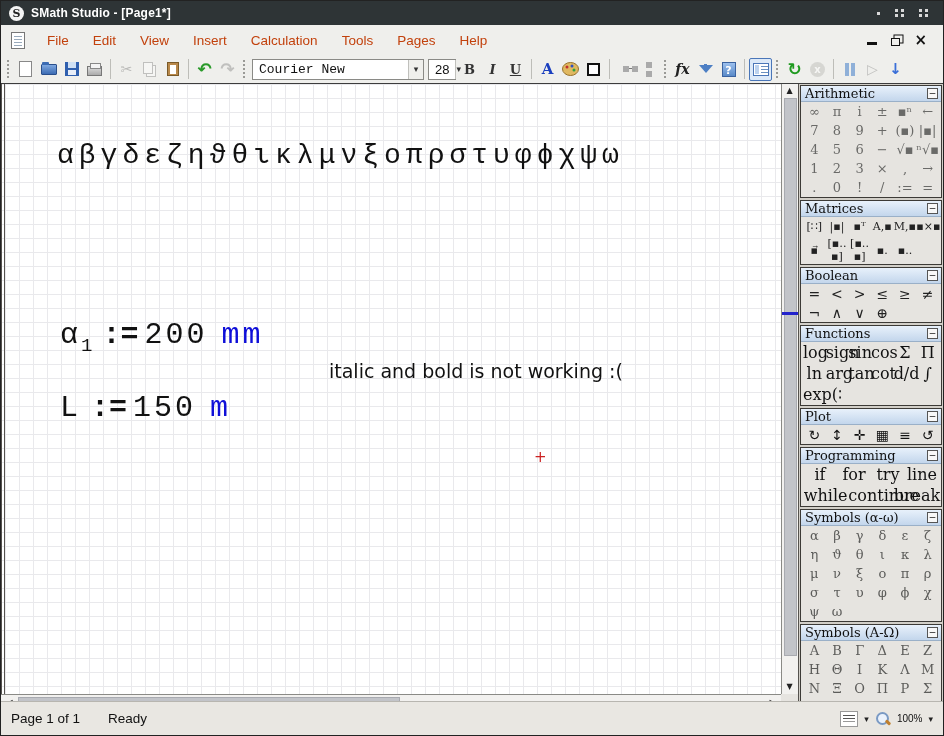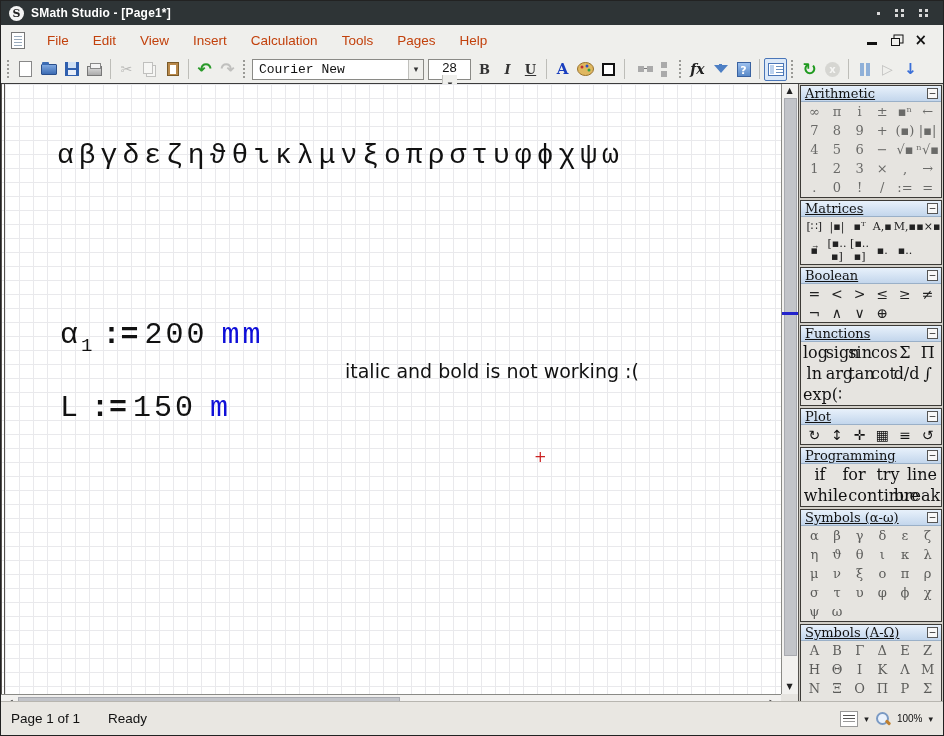--- a/index.html
+++ b/index.html
@@ -67,52 +67,52 @@
   .ic-panel:after { content:""; position:absolute; left:7px; top:2px; width:7px; height:1px; background:#6a90c0;
      box-shadow:0 3px 0 #6a90c0, 0 6px 0 #6a90c0; }
   .ic-stop { width:15px; height:15px; border-radius:50%; background:#b8b8b4; color:#fff;
      font:bold 10px/15px "DejaVu Sans",sans-serif; text-align:center; }
   .ic-pause { width:4px; height:13px; background:#8fb0d8; box-shadow:6px 0 0 #8fb0d8; margin-right:6px; }
   .combo { height:21px; background:#fff; border:1px solid #8a8a86; display:flex; align-items:center; margin:0 2px; }
   .combo .combo-text { font:13px "Liberation Mono","DejaVu Sans Mono",monospace; padding:0 6px; color:#111; }
   .combo .combo-arrow { width:15px; height:100%; border-left:1px solid #c0c0bc; background:#efefec;
      font:9px/19px "DejaVu Sans",sans-serif; text-align:center; color:#333; }
   .font-combo { width:172px; justify-content:space-between; }
-  .size-combo { width:43px; justify-content:space-between;flex-direction:column; }
+  .size-combo { width:28px; justify-content:space-between; }
   .size-combo .combo-text { font:13px "Liberation Sans",sans-serif; }
   
   .main { position:absolute; top:83px; left:0; right:0; bottom:25px; }
   .canvas { position:absolute; left:0; top:0; width:780px; bottom:16px; background-color:#fff;
      background-image:linear-gradient(to right,#e9e9ec 1px,transparent 1px),
                       linear-gradient(to bottom,#e9e9ec 1px,transparent 1px);
      background-size:14px 14px; border-left:4px double #55524e; overflow:hidden; }
   .greek-line { position:absolute; left:52px; top:56px; font:28px "Liberation Mono","DejaVu Sans Mono",monospace;
      letter-spacing:5px; color:#111; }
   .formula { position:absolute; font:30px "Liberation Mono","DejaVu Sans Mono",monospace; color:#111; letter-spacing:3px; white-space:nowrap; }
   .formula .msub { font-size:19px; vertical-align:-8px; letter-spacing:0; }
   .formula .mop { font-weight:bold; margin:0 6px 0 10px; letter-spacing:0; }
   .formula .munit { color:#0f0fd8; margin-left:14px; }
   .f1 { left:55px; top:234px;font-family:Liberation Mono, monospace; }
   .f2 { left:55px; top:307px; }
-  .note-text { position:absolute; left:340px; top:276px; font:19px "DejaVu Sans",sans-serif; color:#111; }
+  .note-text { position:absolute; left:324px; top:276px; font:19px "DejaVu Sans",sans-serif; color:#111; }
   .cursor-cross { position:absolute; left:529px; top:364px; color:#cc2222; font:15px "DejaVu Sans",sans-serif; }
   
   .vscroll { position:absolute; left:780px; width:17px; top:0; bottom:16px; background:#f2f1ef; border-left:1px solid #8a8a86; }
   .vscroll .arrow, .hscroll .arrow { position:absolute; font:8px/12px "DejaVu Sans",sans-serif; color:#222; text-align:center; width:15px; height:12px; }
   .vthumb { position:absolute; left:2px; width:13px; top:14px; height:558px; background:#c2c4c9; border:1px solid #a8aab0; }
   .page-marker { position:absolute; left:0; width:17px; height:3px; top:228px; background:#2222cc; }
   .hscroll { position:absolute; left:0; width:780px; height:16px; bottom:0; background:#f2f1ef; border-top:1px solid #8a8a86; }
   .hthumb { position:absolute; top:2px; height:11px; left:17px; width:382px; background:#c2c4c9; border:1px solid #a8aab0; }
   .corner { position:absolute; left:780px; width:17px; height:16px; bottom:0; background:#e6e4e0; }
   
   .sidebar { position:absolute; left:797px; right:0; top:0; bottom:0; background:#d2cfc8; border-left:1px solid #55524e; padding:1px 1px; overflow:hidden; }
   .panel { border:1px solid #3c3a36; margin-bottom:2px; background:#e6e4e0; }
   .panel-header { height:16px; background:linear-gradient(#e8f1fb,#c3d6ec); border-bottom:1px solid #9ab0c8;
      display:flex; align-items:center; justify-content:space-between; padding:0 3px 0 4px; }
-  .panel-title { font:13px "DejaVu Serif", serif; color:#111;text-decoration:underline; }
+  .panel-title { font:13px "DejaVu Serif", serif; color:#111; }
   .collapse-box { width:11px; height:11px; background:#f8f8f8; border:1px solid #555;
      font:9px/9px "DejaVu Sans",sans-serif; text-align:center; color:#111; }
   .panel-row { display:flex; align-items:center; min-height:19px; padding:0 2px; }
   .panel-row.flexrow .palette-btn { flex:1; }
   .palette-btn { background:transparent; border:none; width:16.66%; text-align:center;
      font:13px "DejaVu Serif", serif; color:#333; padding:1px 0; cursor:default; }
   .panel-arithmetic .palette-btn { color:#6a6a68; font-size:13px; }
   .panel-matrices .palette-btn { font-size:11px; color:#222; }
   .panel-boolean .palette-btn { font-size:14px; color:#222; }
   .panel-functions .palette-btn { font-size:16px; color:#111; }

